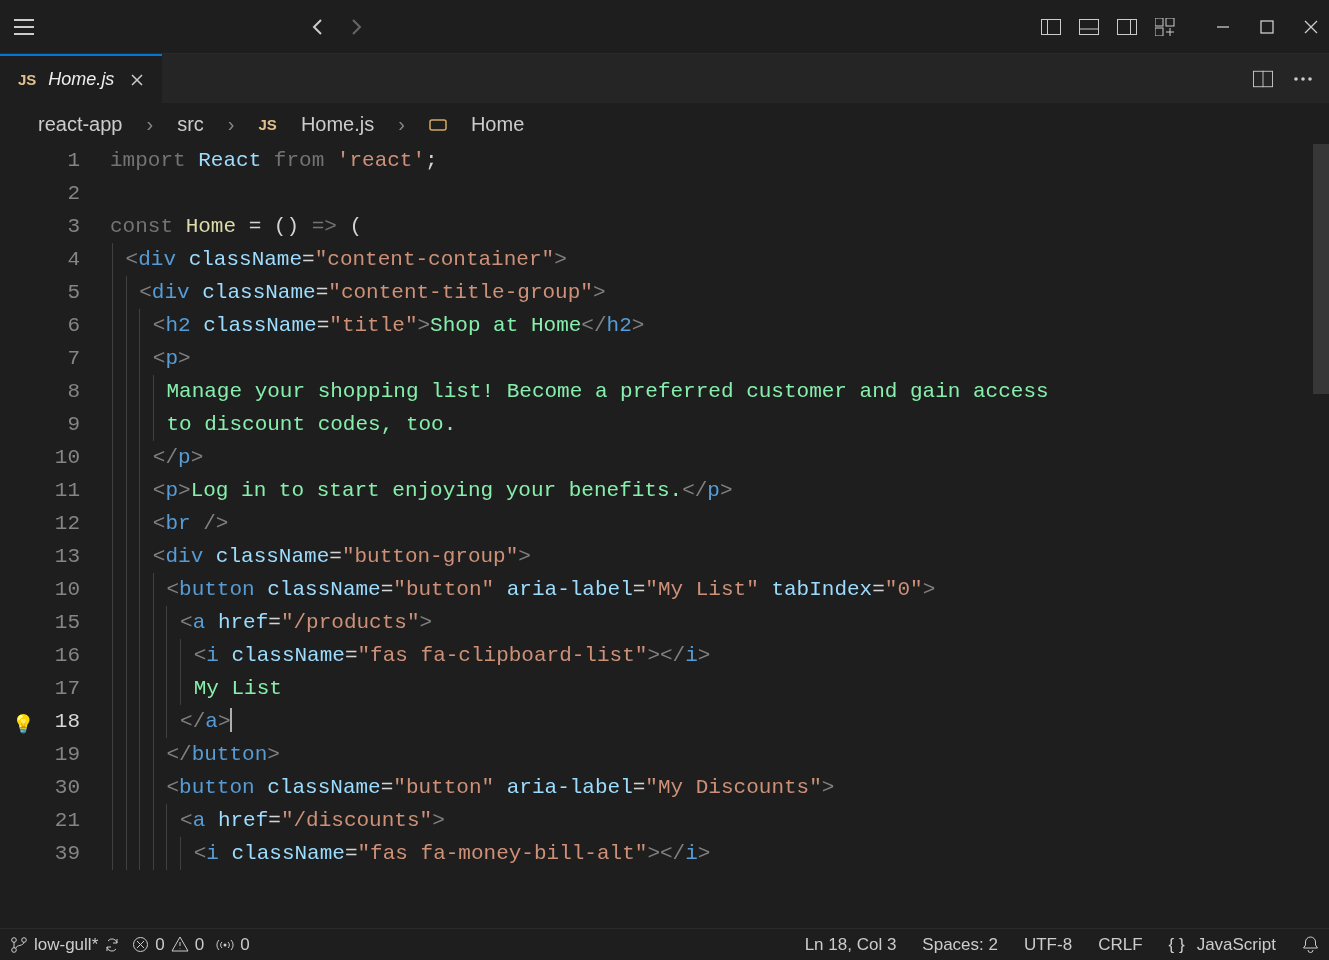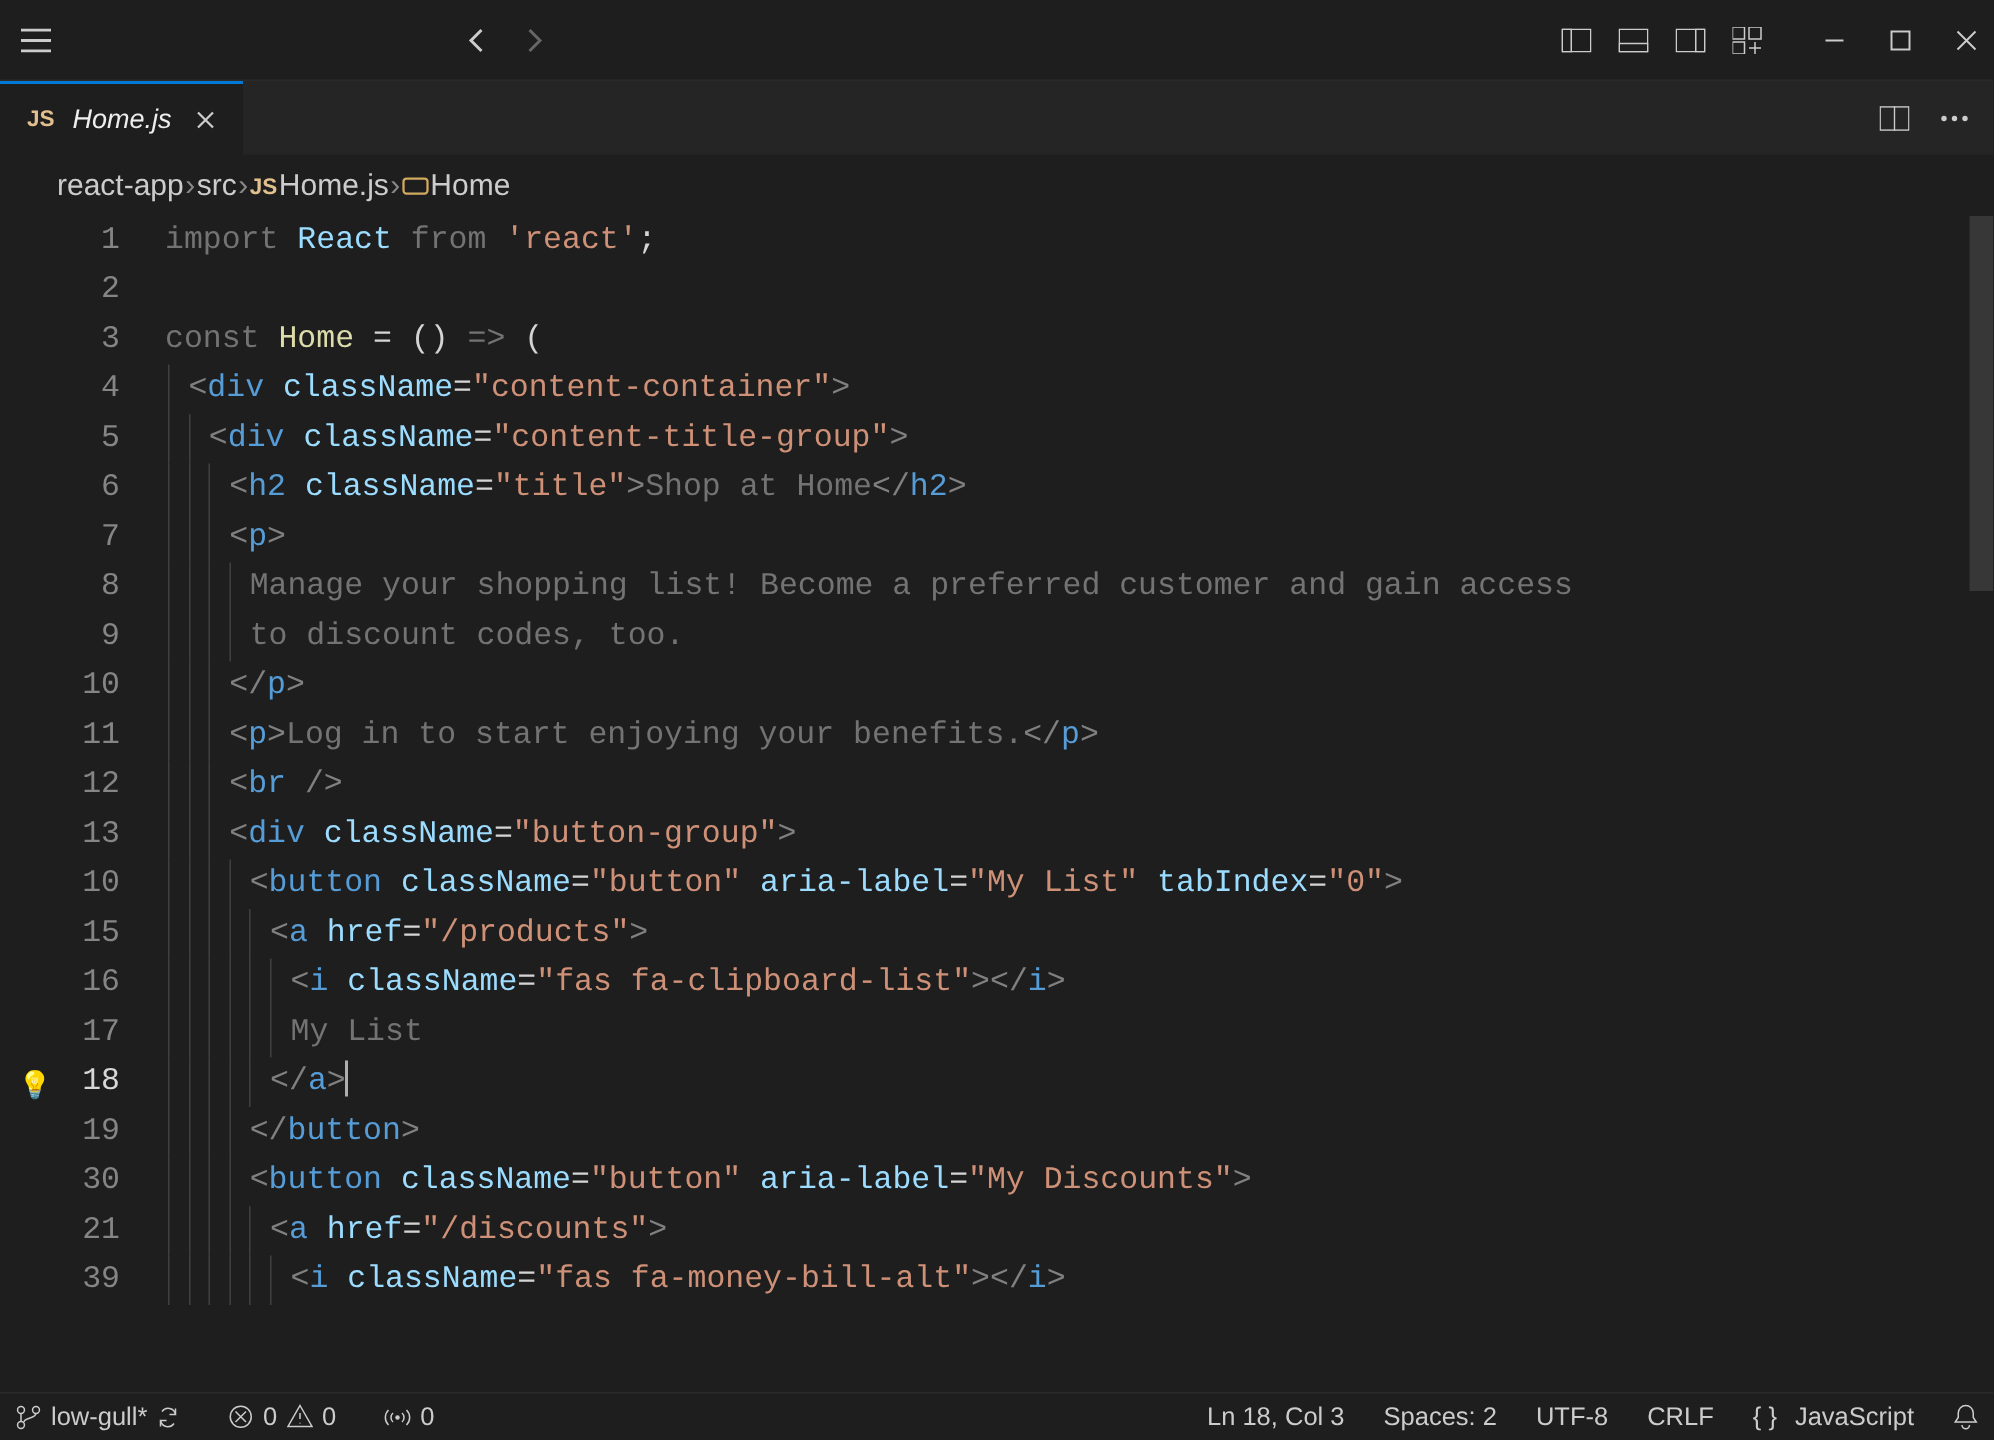--- a/index.html
+++ b/index.html
@@ -65,21 +65,21 @@
   }
   .tab .js-badge { color:#e2c08d; font-weight:700; font-style:normal; font-size:15px;}
   .tab .close { color:#ccc; font-style:normal; cursor:pointer; padding:4px;}
   .tab-actions { margin-left:auto; display:flex; align-items:center; gap:20px; padding-right:16px; color:#ccc;}
   
   .breadcrumb {
     height: 40px;
     background:#1e1e1e;
     display:flex;
     align-items:center;
-    gap:1px;
+    gap:24px;
     padding-left: 38px;
     font-size: 20px;
     color:#ccc;
   }
   .bc-sep { color:#888;}
   .bc-js { color:#e2c08d; font-weight:600; font-size:15px;}
   .bc-sym { color:#d2a960;}
   
   .editor {
     flex:1;
@@ -106,21 +106,21 @@
   .code-line { height:33px; position:relative;}
   .indent-guide { display:inline-block; border-left:1px solid #404040; height:33px; vertical-align:top; }
   .kw { color:#737373; }
   .id { color:#9cdcfe; }
   .fn { color:#dcdcaa; }
   .tag { color:#569cd6; }
   .br { color:#808080; }
   .attr { color:#9cdcfe; }
   .str { color:#ce9178; }
   .pun { color:#d4d4d4; }
-  .txt { color:#737373; }
+  .txt { color:#86efac; }
   .op { color:#d4d4d4;}
   .lightbulb {
     position:absolute;
     left: 112px;
     color:#ffcc00;
     font-size:18px;
   }
   .cursor-mark {
     border-left: 2px solid #aeafad;
     display:inline-block;
@@ -140,21 +140,21 @@
     height: 32px;
     background:#1e1e1e;
     border-top:1px solid #2a2a2a;
     display:flex;
     align-items:center;
     padding: 0 10px;
     font-size: 17px;
     color:#ccc;
     gap: 18px;
   }
-  .status-left { display:flex; align-items:center; gap:32px;text-align:center;}
+  .status-left { display:flex; align-items:center; gap:12px;text-align:center;}
   .status-right { margin-left:auto; display:flex; align-items:center; gap: 26px;}
   .sb-item { display:flex; align-items:center; gap:6px; cursor:pointer;}
   svg { display:block; }
 </style>
 </head>
 <body>
 
 <div class="title-bar">
   <div class="hamburger">
     <svg width="20" height="16" viewBox="0 0 20 16">

